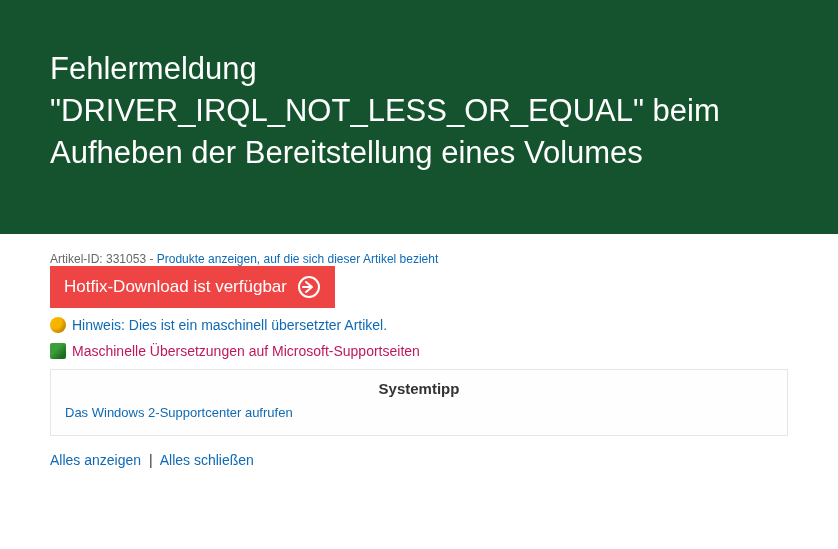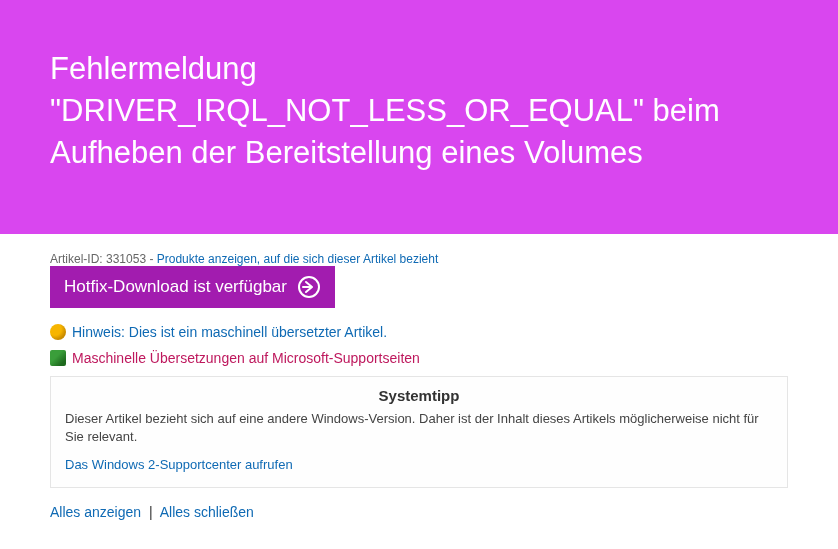--- a/index.html
+++ b/index.html
@@ -3,21 +3,21 @@
 <meta charset="utf-8">
 <style>
   * { box-sizing: border-box; margin: 0; padding: 0; }
   body {
     font-family: "Segoe UI", Tahoma, Arial, sans-serif;
     background: #fff;
     color: #333;
     width: 838px;
   }
   .hero {
-    background: #d946ef;
+    background: #14532d;
     padding: 48px 50px 60px 50px;
     margin-bottom: 18px;
   }
   .hero h1 {
     color: #fff;
     font-weight: 300;
     font-size: 31px;
     line-height: 1.35;
   }
   .content {
@@ -27,28 +27,28 @@
     font-size: 12px;
     color: #666;
   }
   .article-id-line a {
     color: #0f6ab4;
     text-decoration: none;
   }
   .hotfix-btn {
     display: inline-flex;
     align-items: center;
-    background: #a21caf;
+    background: #ef4444;
     color: #fff;
     font-size: 17px;
     font-weight: 400;
     padding: 9px 14px 9px 14px;
     cursor: pointer;
     text-decoration: none;
-    margin-bottom: 16px;
+    margin-bottom: 9px;
     justify-content: center;
   }
   .hotfix-btn .arrow {
     margin-left: 10px;
     display: inline-flex;
   }
   .note-line {
     display: flex;
     align-items: center;
     font-size: 14px;
@@ -147,21 +147,20 @@
     <span class="txt">Hinweis: Dies ist ein maschinell übersetzter Artikel.</span>
   </div>
 
   <div class="note-line">
     <span class="icn icn-translate"></span>
     <a href="#">Maschinelle Übersetzungen auf Microsoft-Supportseiten</a>
   </div>
 
   <div class="tipbox">
     <h3>Systemtipp</h3>
-    <p>Dieser Artikel bezieht sich auf eine andere Windows-Version. Daher ist der Inhalt dieses Artikels möglicherweise nicht für Sie relevant.</p>
     <a href="#">Das Windows 2-Supportcenter aufrufen</a>
   </div>
 
   <div class="expand-line">
     <a href="#">Alles anzeigen</a>
     <span class="sep">|</span>
     <a href="#">Alles schließen</a>
   </div>
 
 </div>

